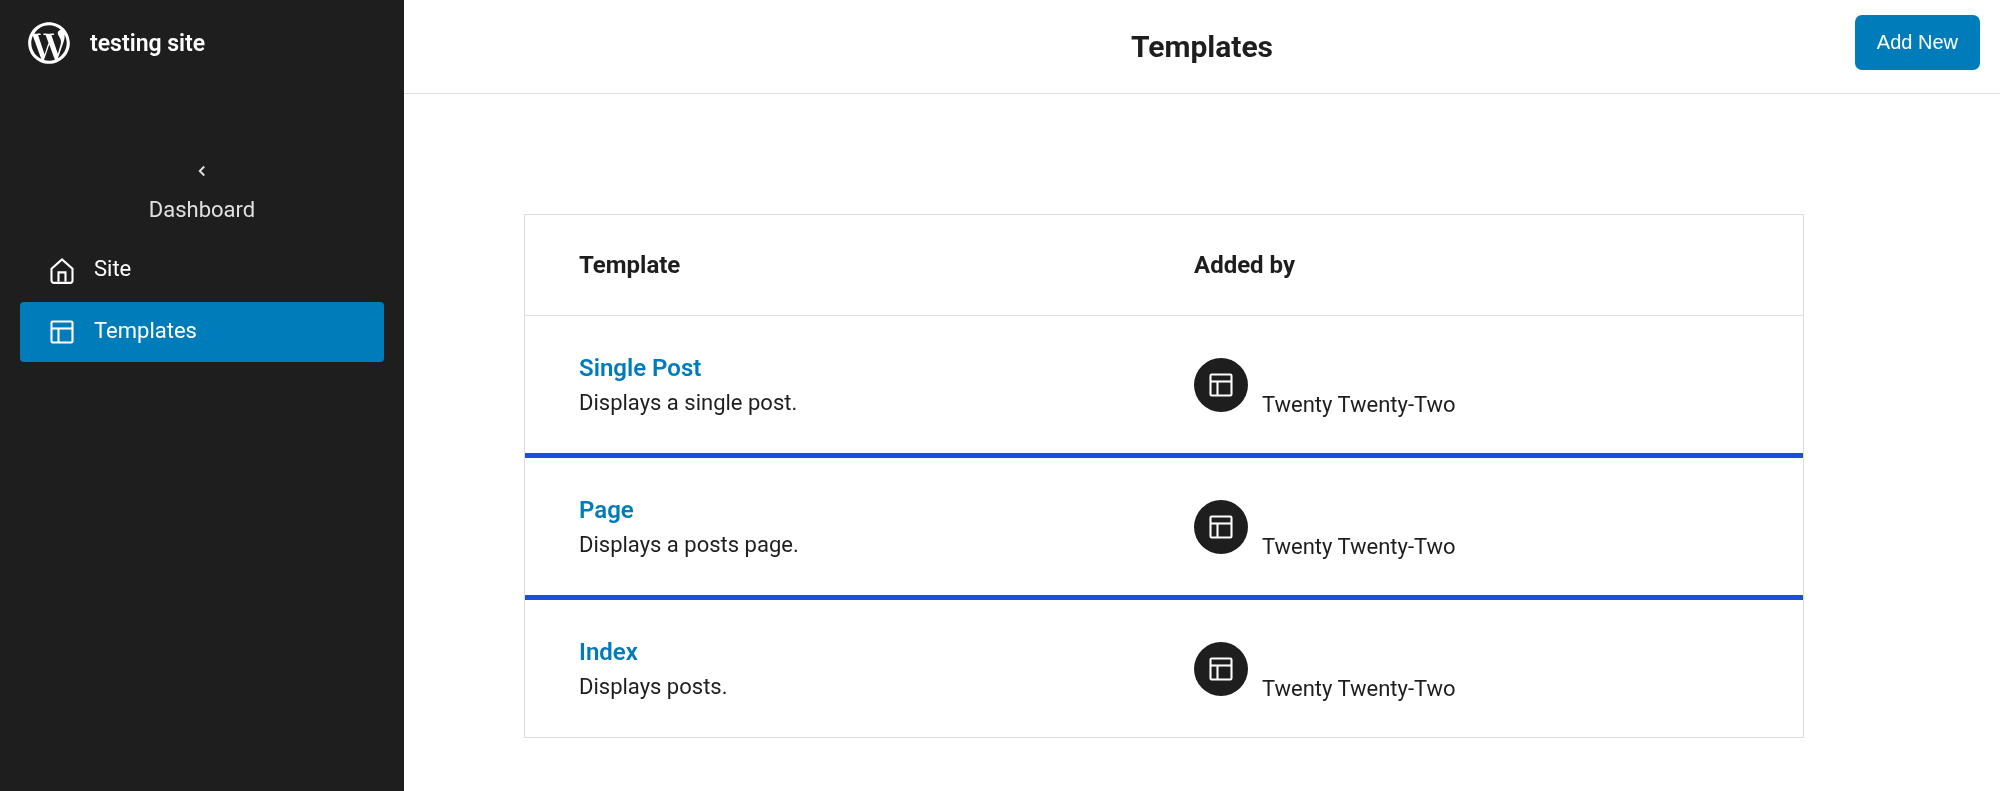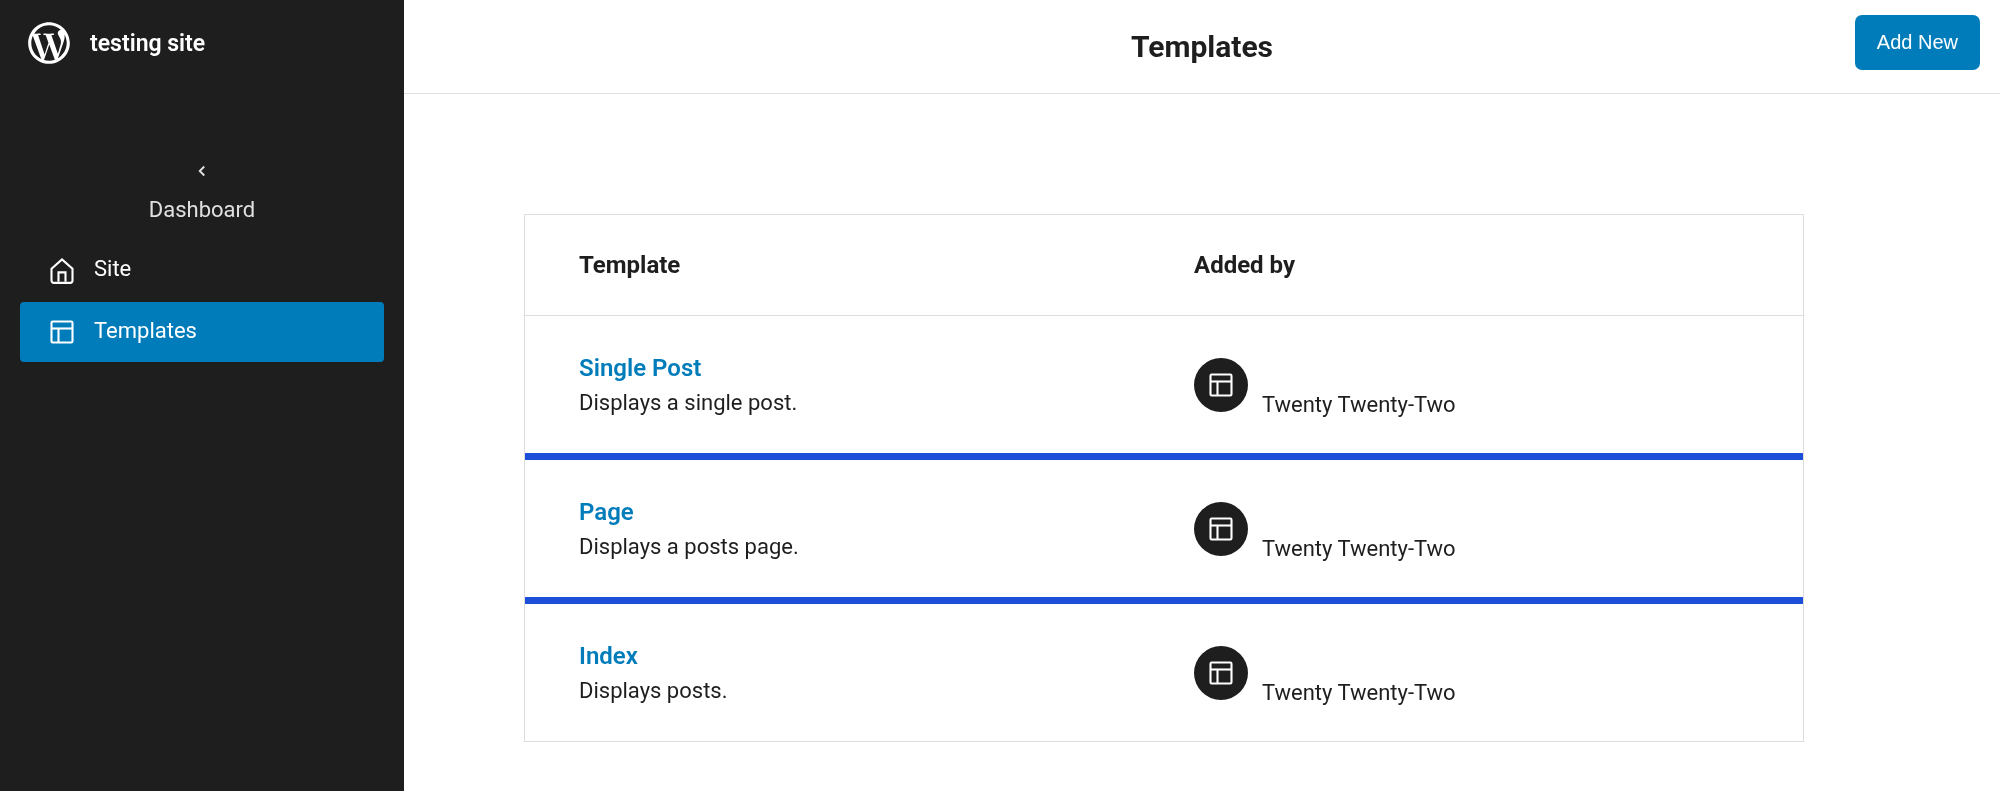--- a/index.html
+++ b/index.html
@@ -141,21 +141,21 @@
     .th-added-by {
       width: 555px;
       font-size: 24px;
       font-weight: 700;
       color: #1e1e1e;
     }
     .table-row {
       display: flex;
       align-items: center;
       padding: 36px 54px;
-      border-bottom: 7px solid #1d4ed8;
+      border-bottom: 5px solid #1d4ed8;
     }
     .table-row:last-child {
       border-bottom: none;
     }
     .template-cell {
       flex: 1;
     }
     .template-name {
       font-size: 24px;
       font-weight: 600;

